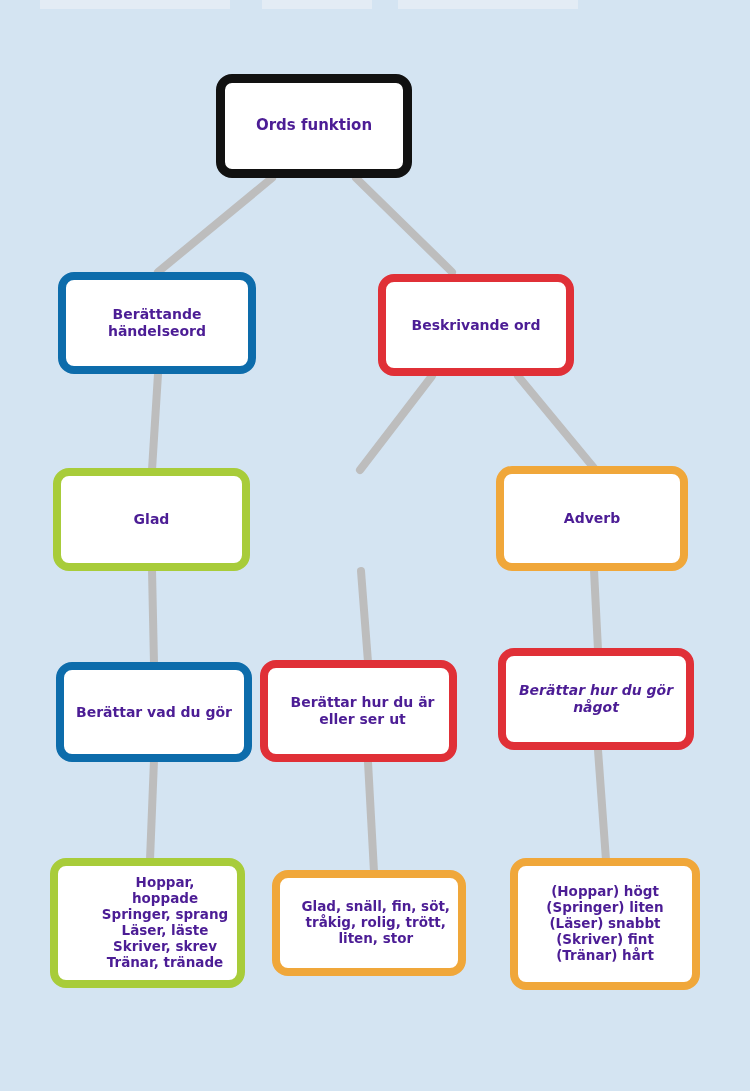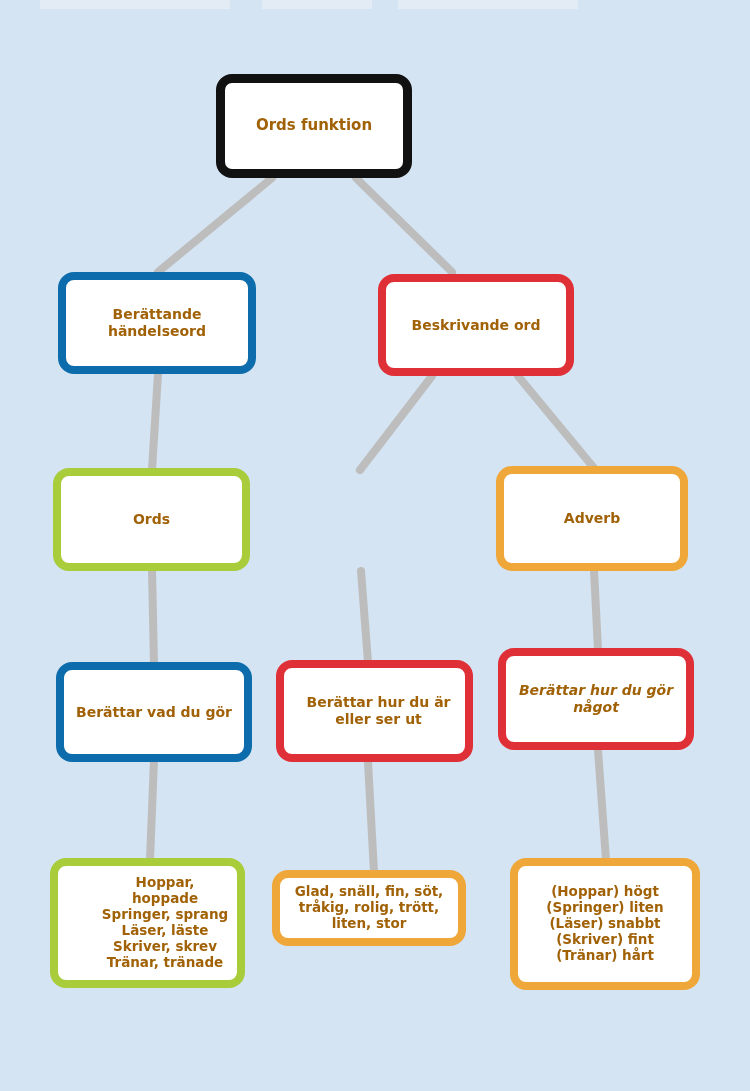--- a/index.html
+++ b/index.html
@@ -47,21 +47,21 @@
   .node {
     position: absolute;
     box-sizing: border-box;
     background: #ffffff;
     border-style: solid;
     border-radius: 16px;
     display: flex;
     align-items: center;
     justify-content: center;
     text-align: center;
-    color: #a16207;
+    color: #4c1d95;
     font-weight: bold;
     line-height: 1.18;
     padding: 4px 8px;
   }
   .node .txt {
     white-space: pre-line;
     display: block;
   }
 
   
@@ -116,51 +116,51 @@
   <div class="node c-blue fs-14" style="left:58px; top:272px; width:198px; height:102px;">
     <span class="txt">Berättande
 händelseord</span>
   </div>
 
   <div class="node c-red fs-14" style="left:378px; top:274px; width:196px; height:102px;">
     <span class="txt">Beskrivande ord</span>
   </div>
 
   <div class="node c-green fs-14" style="left:53px; top:468px; width:197px; height:103px;">
-    <span class="txt">Ords</span>
+    <span class="txt">Glad</span>
   </div>
 
 
   <div class="node c-orange fs-14" style="left:496px; top:466px; width:192px; height:105px;">
     <span class="txt">Adverb</span>
   </div>
 
   <div class="node c-blue fs-14" style="left:56px; top:662px; width:196px; height:100px;">
     <span class="txt">Berättar vad du gör</span>
   </div>
 
-  <div class="node c-red fs-14" style="left:276px; top:660px; width:197px; height:102px;padding-left:16px;">
+  <div class="node c-red fs-14" style="left:260px; top:660px; width:197px; height:102px;padding-left:16px;">
     <span class="txt">Berättar hur du är
 eller ser ut</span>
   </div>
 
   <div class="node c-red fs-14" style="left:498px; top:648px; width:196px; height:102px;font-style:italic;">
     <span class="txt">Berättar hur du gör
 något</span>
   </div>
 
   <div class="node c-green fs-13" style="left:50px; top:858px; width:195px; height:130px;padding-left:43px;">
     <span class="txt">Hoppar, hoppade
 Springer, sprang
 Läser, läste
 Skriver, skrev
 Tränar, tränade</span>
   </div>
 
-  <div class="node c-orange fs-13" style="left:272px; top:870px; width:194px; height:76px;">
+  <div class="node c-orange fs-13" style="left:272px; top:870px; width:194px; height:106px;justify-content:flex-end;">
     <span class="txt">Glad, snäll, fin, söt,
 tråkig, rolig, trött,
 liten, stor</span>
   </div>
 
   <div class="node c-orange fs-13" style="left:510px; top:858px; width:190px; height:132px;">
     <span class="txt">(Hoppar) högt
 (Springer) liten
 (Läser) snabbt
 (Skriver) fint

